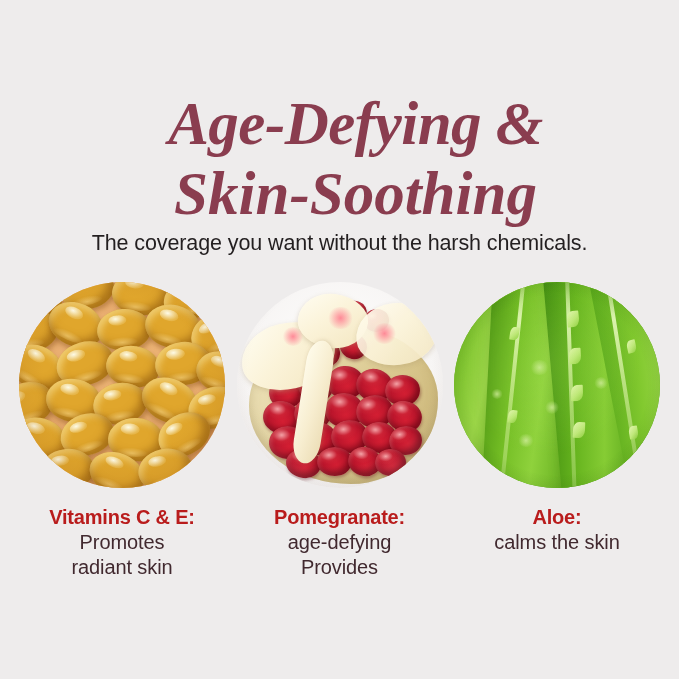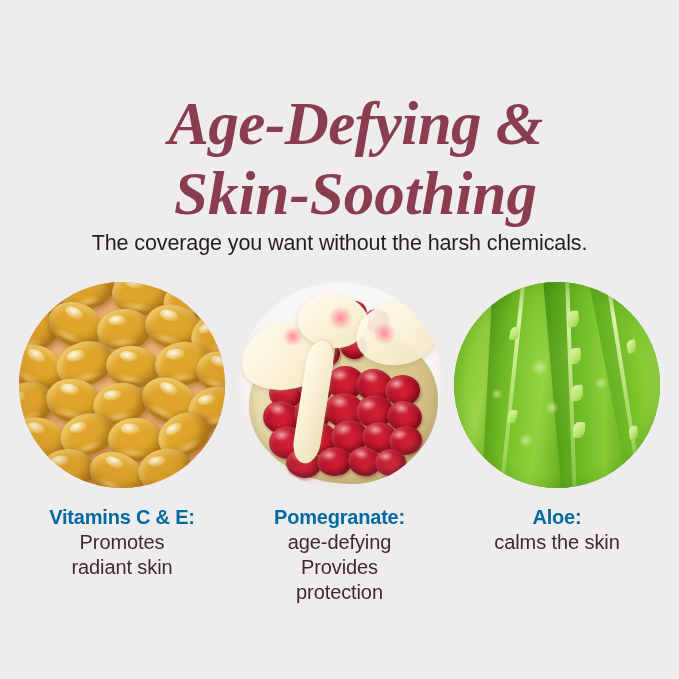--- a/index.html
+++ b/index.html
@@ -85,21 +85,21 @@
   .caption {
     margin-top: 16px;
     text-align: center;
     width: 215px;
   }
   .caption-title {
     display: block;
     font-size: 20px;
     line-height: 26px;
     font-weight: 700;
-    color: #0369a1;
+    color: #b91c1c;
     letter-spacing: -0.2px;
   }
   .caption-body {
     display: block;
     font-size: 20px;
     line-height: 25px;
     color: #41292f;
     font-weight: 400;
     letter-spacing: -0.1px;
   }
@@ -376,21 +376,20 @@
         <div class="seed-blush" style="left:66%; top:20%; width:12%; height:10%;"></div>
         <div class="seed-blush" style="left:22%; top:22%; width:11%; height:9%;"></div>
 
         <div class="vignette"></div>
       </div>
       <div class="caption">
         <span class="caption-title">Pomegranate:</span>
         <span class="caption-body">
           <span class="caption-body-line">age-defying</span>
           <span class="caption-body-line">Provides</span>
-          <span class="caption-body-line">protection</span>
         </span>
       </div>
     </div>
 
     <div class="ingredient">
       <div class="circle img-aloe">
         <div class="blade blade-1"></div>
         <div class="blade blade-2"></div>
         <div class="blade blade-3"></div>
         <div class="blade blade-4"></div>

